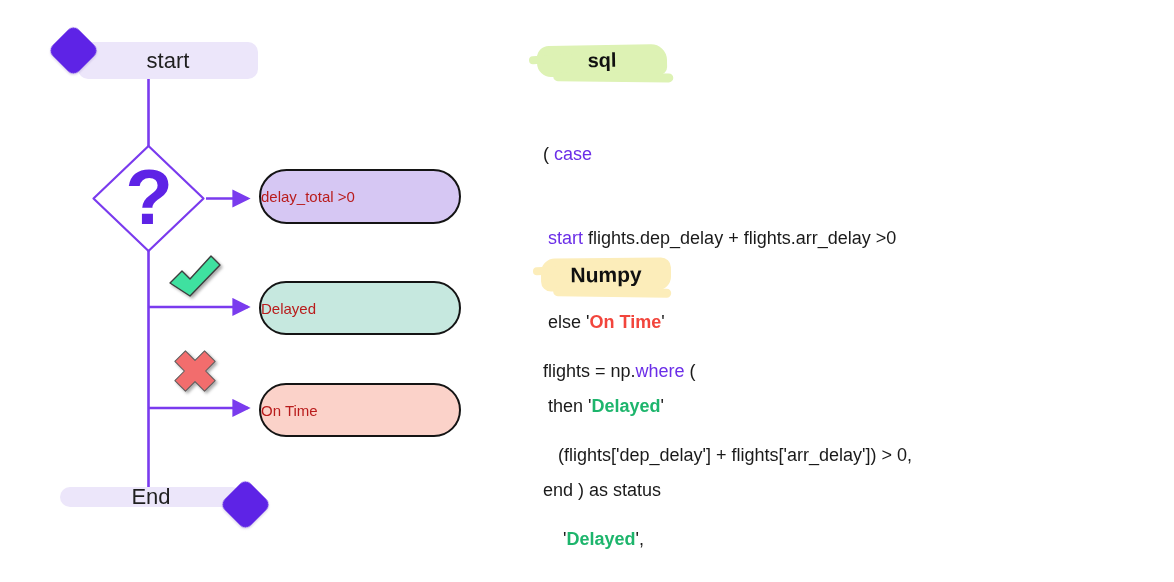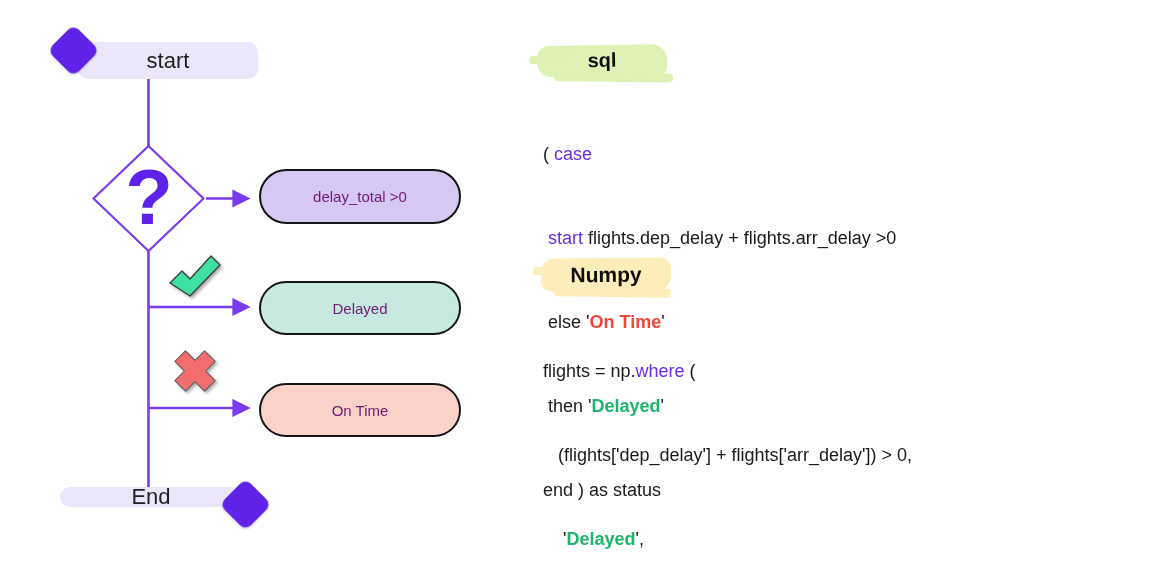--- a/index.html
+++ b/index.html
@@ -32,22 +32,22 @@
   .end-diamond   { left:227px; top:486px; }
 
   .qmark {
     position:absolute; left:110px; top:147px; width:78px; height:100px;
     display:flex; align-items:center; justify-content:center;
     font-size:78px; font-weight:800; color:var(--solid-diamond);
   }
 
   .pill {
     position:absolute; width:198px; height:50px; border:2px solid #141414;
-    border-radius:28px; display:flex; align-items:center; justify-content:center;
-    font-size:15px; color:#701a75;
+    border-radius:28px; display:flex; align-items:center; justify-content:flex-start;
+    font-size:15px; color:#b91c1c;
   }
   .pill-purple { left:259px; top:169px; height:51px; background:var(--purple-pill); }
   .pill-teal   { left:259px; top:281px; background:var(--teal-pill); }
   .pill-pink   { left:259px; top:383px; background:var(--pink-pill); }
 
   .flow-icon { position:absolute; filter:drop-shadow(2px 2px 1.5px rgba(70,70,70,0.45)); }
   .check-pos { left:166px; top:252px; }
   .cross-pos { left:172px; top:348px; }
   .check-shape { fill:var(--check-green); stroke:#3d3d3d; stroke-width:1.4; stroke-linejoin:round; }
   .cross-shape { fill:var(--cross-red); stroke:#5c5c5c; stroke-width:1; stroke-linejoin:round; }

